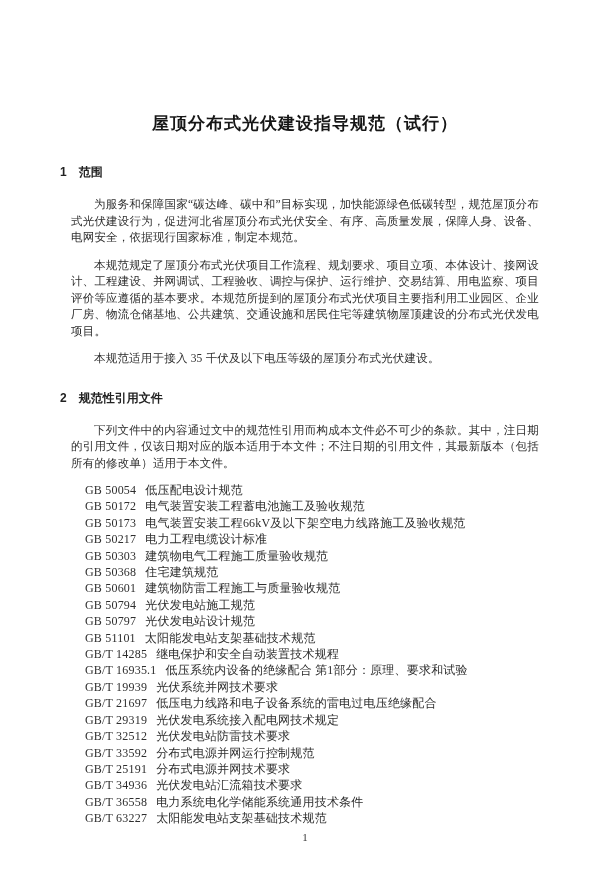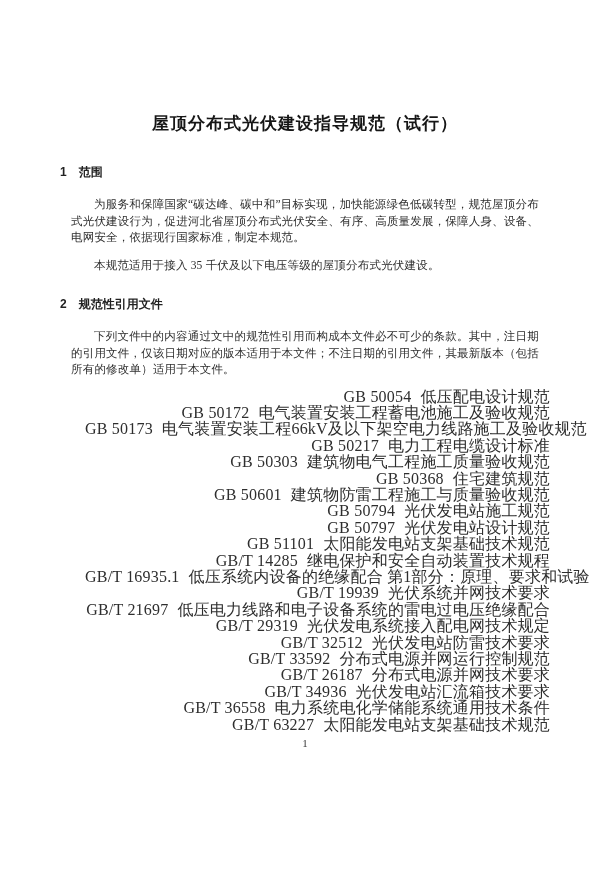--- a/index.html
+++ b/index.html
@@ -50,26 +50,25 @@
     letter-spacing: 0.2px;
     text-align: justify;
     text-indent: 2em;
     color: #2e2e2e;
   }
   .ref-list {
     margin-top: 2px;
   }
   .ref-row {
     padding-left: 25px;
-    font-size: 16px;
+    font-size: 12px;
     line-height: 16.4px;
     letter-spacing: 0.2px;
     white-space: nowrap;
     color: #2e2e2e;
-    text-align: right;
   }
   .ref-code {
     display: inline-block;
     margin-right: 9px;
   }
   .page-number {
     margin-top: 3px;
     text-align: center;
     font-size: 11px;
     line-height: 14px;
@@ -81,20 +80,21 @@
 
 <div class="page">
 
   <h1 class="doc-title">屋顶分布式光伏建设指导规范（试行）</h1>
 
   <div class="sec-heading">
     <span class="sec-num">1</span><span>范围</span>
   </div>
 
   <p class="body-par">为服务和保障国家“碳达峰、碳中和”目标实现，加快能源绿色低碳转型，规范屋顶分布式光伏建设行为，促进河北省屋顶分布式光伏安全、有序、高质量发展，保障人身、设备、电网安全，依据现行国家标准，制定本规范。</p>
+  <p class="body-par">本规范规定了屋顶分布式光伏项目工作流程、规划要求、项目立项、本体设计、接网设计、工程建设、并网调试、工程验收、调控与保护、运行维护、交易结算、用电监察、项目评价等应遵循的基本要求。本规范所提到的屋顶分布式光伏项目主要指利用工业园区、企业厂房、物流仓储基地、公共建筑、交通设施和居民住宅等建筑物屋顶建设的分布式光伏发电项目。</p>
   <p class="body-par">本规范适用于接入 35 千伏及以下电压等级的屋顶分布式光伏建设。</p>
 
   <div class="sec-heading second">
     <span class="sec-num">2</span><span>规范性引用文件</span>
   </div>
 
   <p class="body-par">下列文件中的内容通过文中的规范性引用而构成本文件必不可少的条款。其中，注日期的引用文件，仅该日期对应的版本适用于本文件；不注日期的引用文件，其最新版本（包括所有的修改单）适用于本文件。</p>
 
   <div class="ref-list">
     <div class="ref-row"><span class="ref-code">GB 50054</span><span>低压配电设计规范</span></div>
@@ -107,21 +107,21 @@
     <div class="ref-row"><span class="ref-code">GB 50794</span><span>光伏发电站施工规范</span></div>
     <div class="ref-row"><span class="ref-code">GB 50797</span><span>光伏发电站设计规范</span></div>
     <div class="ref-row"><span class="ref-code">GB 51101</span><span>太阳能发电站支架基础技术规范</span></div>
     <div class="ref-row"><span class="ref-code">GB/T 14285</span><span>继电保护和安全自动装置技术规程</span></div>
     <div class="ref-row"><span class="ref-code">GB/T 16935.1</span><span>低压系统内设备的绝缘配合 第1部分：原理、要求和试验</span></div>
     <div class="ref-row"><span class="ref-code">GB/T 19939</span><span>光伏系统并网技术要求</span></div>
     <div class="ref-row"><span class="ref-code">GB/T 21697</span><span>低压电力线路和电子设备系统的雷电过电压绝缘配合</span></div>
     <div class="ref-row"><span class="ref-code">GB/T 29319</span><span>光伏发电系统接入配电网技术规定</span></div>
     <div class="ref-row"><span class="ref-code">GB/T 32512</span><span>光伏发电站防雷技术要求</span></div>
     <div class="ref-row"><span class="ref-code">GB/T 33592</span><span>分布式电源并网运行控制规范</span></div>
-    <div class="ref-row"><span class="ref-code">GB/T 26187</span><span>分布式电源并网技术要求</span></div>
+    <div class="ref-row"><span class="ref-code">GB/T 25191</span><span>分布式电源并网技术要求</span></div>
     <div class="ref-row"><span class="ref-code">GB/T 34936</span><span>光伏发电站汇流箱技术要求</span></div>
     <div class="ref-row"><span class="ref-code">GB/T 36558</span><span>电力系统电化学储能系统通用技术条件</span></div>
     <div class="ref-row"><span class="ref-code">GB/T 63227</span><span>太阳能发电站支架基础技术规范</span></div>
   </div>
 
   <div class="page-number">1</div>
 
 </div>
 
 </body></html>

